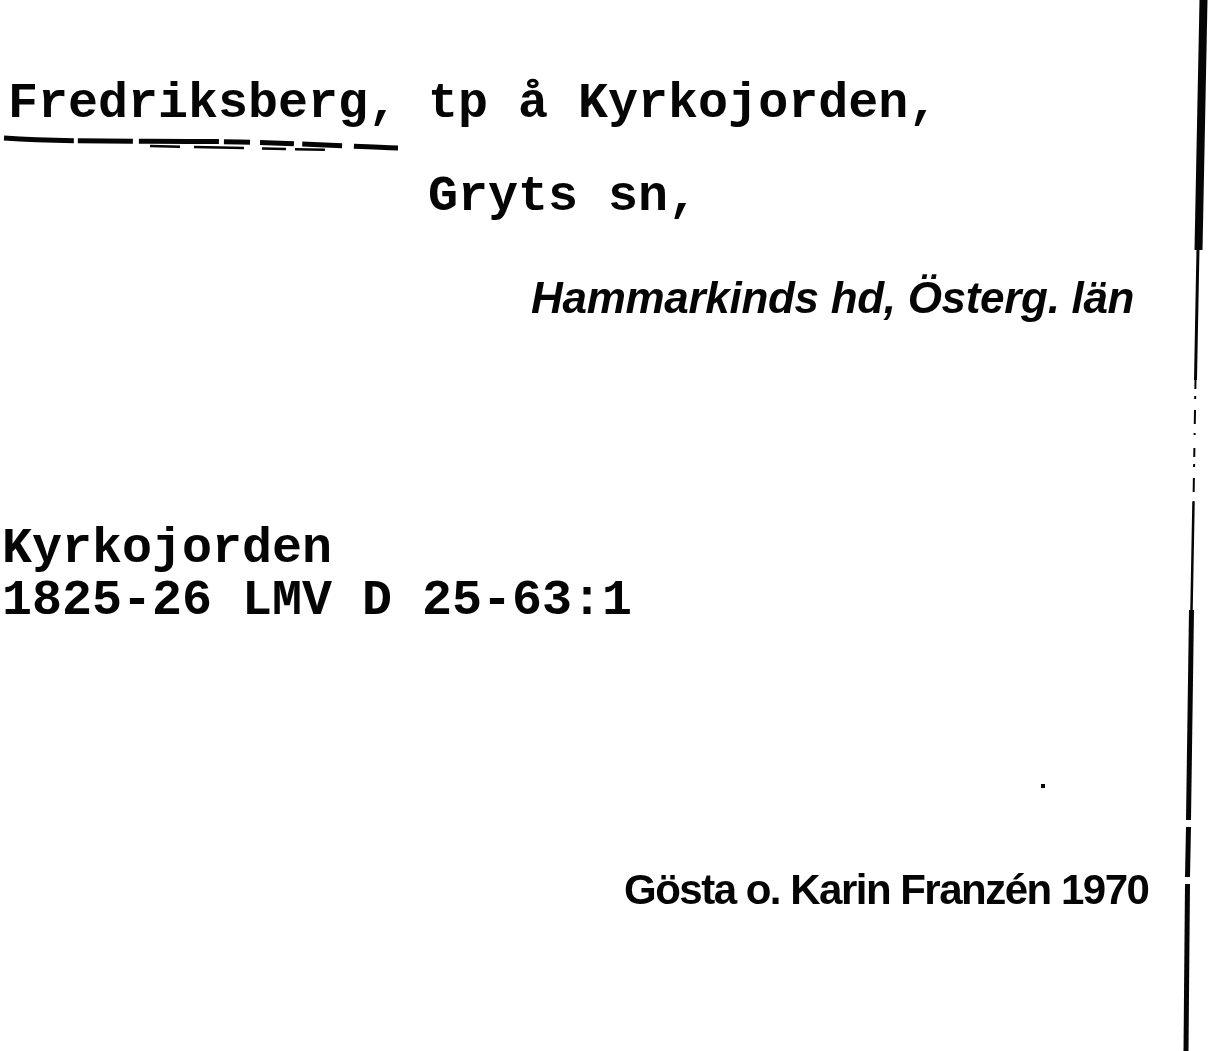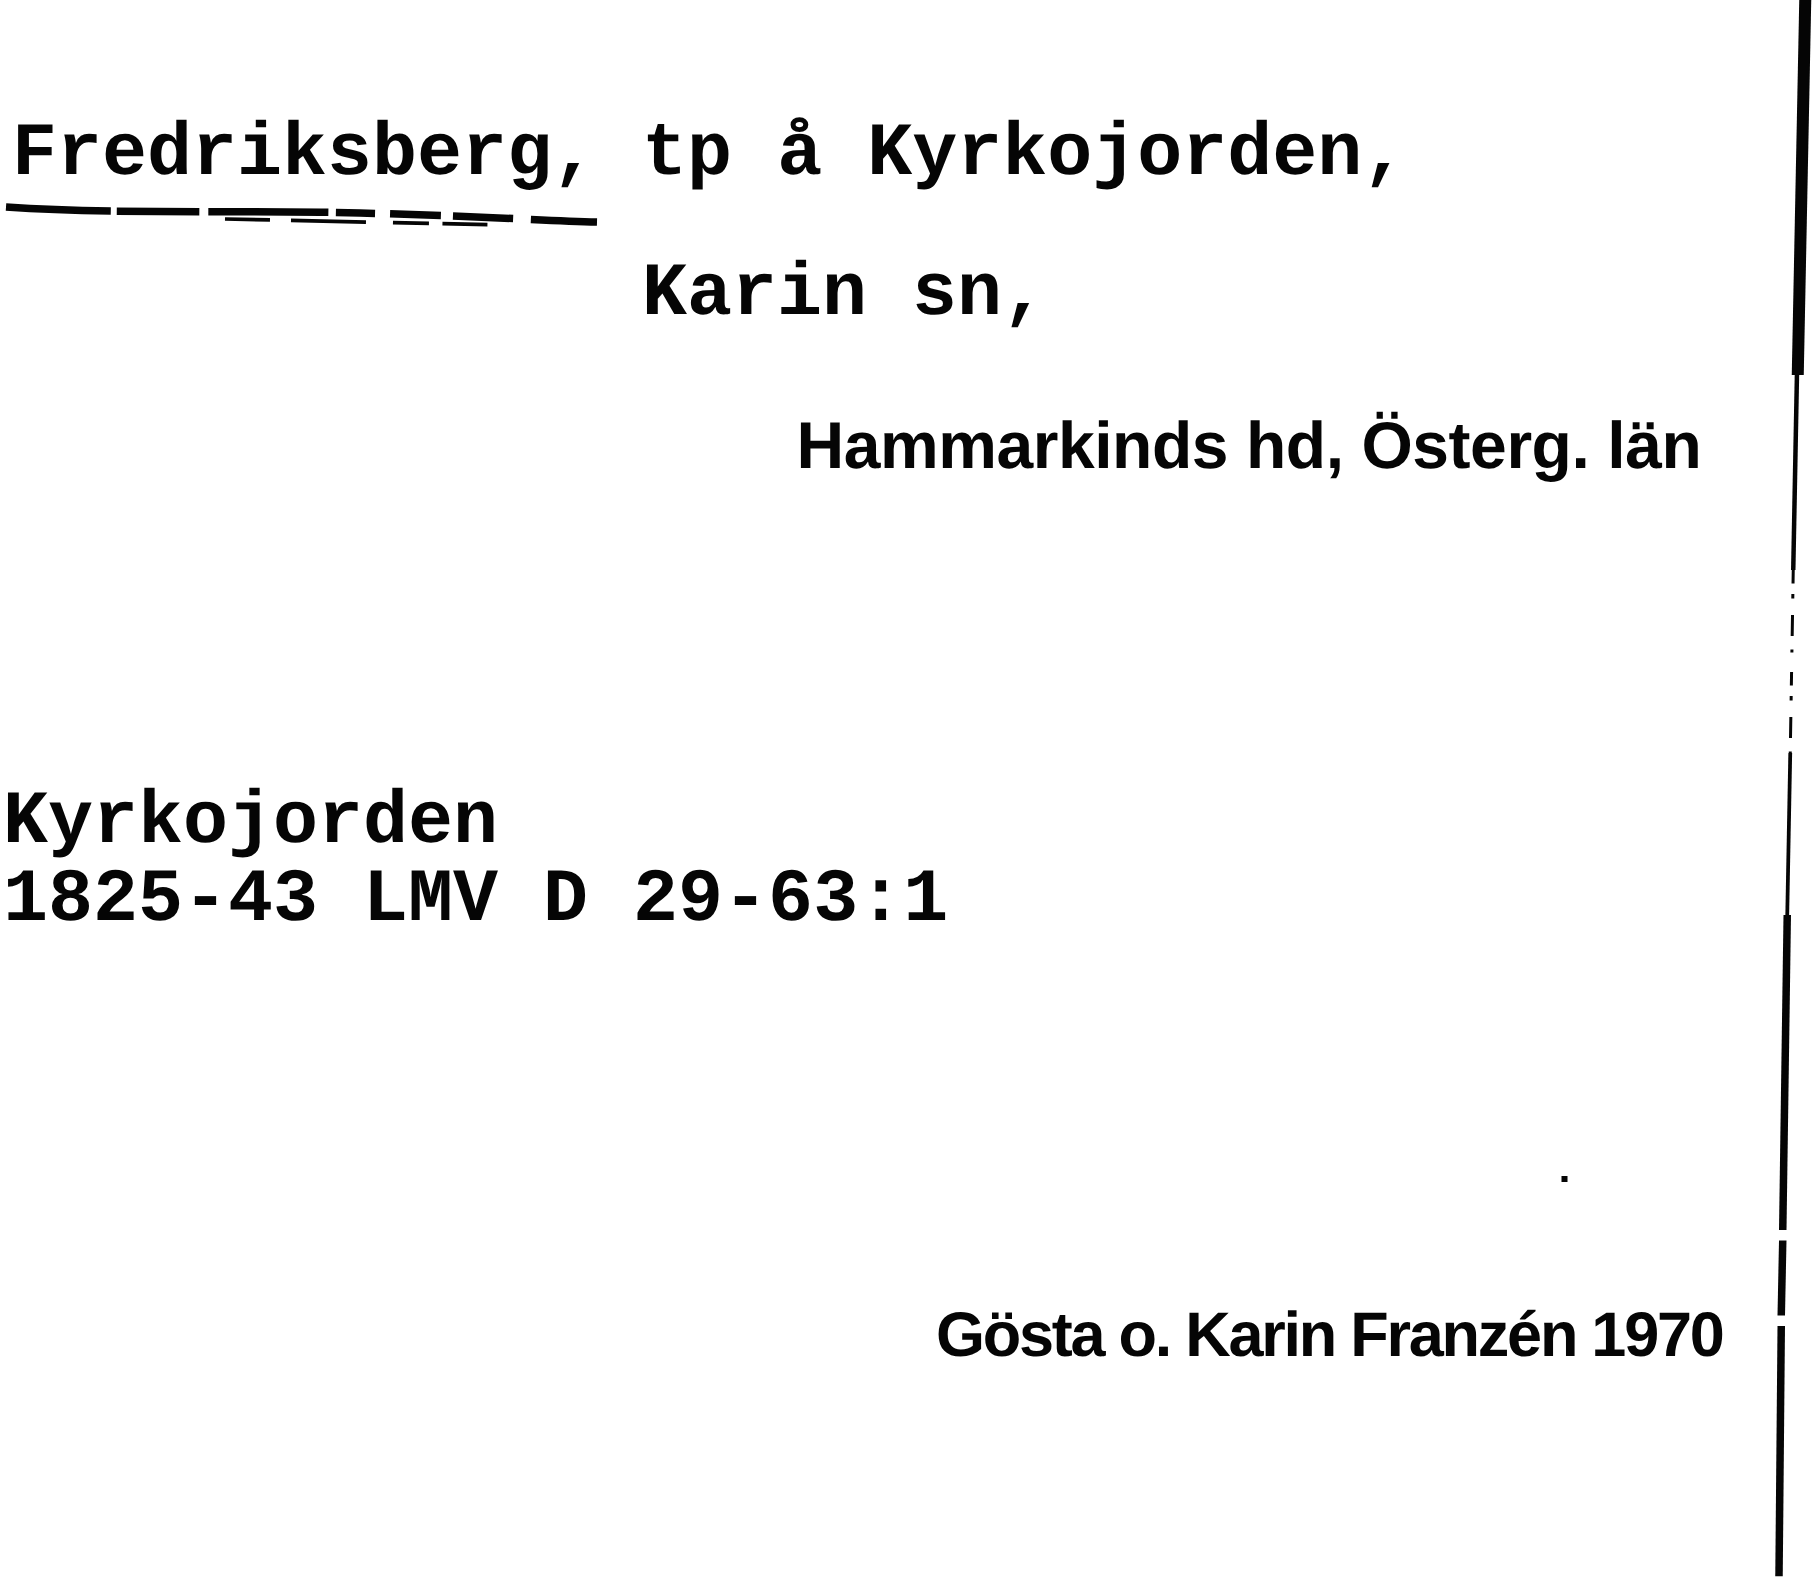--- a/index.html
+++ b/index.html
@@ -21,20 +21,21 @@
     font-family: "Liberation Mono", "DejaVu Sans Mono", monospace;
     font-weight: 700;
     font-size: 50px;
     line-height: 1;
     letter-spacing: 0;
     color: #050505;
   }
   
   .district {
     font-family: "Liberation Sans", sans-serif;
+    font-style: italic;
     font-weight: 700;
     font-size: 44px;
     line-height: 1;
     letter-spacing: -0.3px;
     color: #050505;
   }
   .signature {
     font-family: "Liberation Sans", sans-serif;
     font-weight: 700;
     font-size: 42px;
@@ -60,27 +61,27 @@
 
 <div class="abs tw" style="left:8px; top:79px;">
   <span>Fredriksberg</span><span>, tp å Kyrkojorden,</span>
 </div>
 
 <svg class="overlay-svg" style="left:0; top:128px;" width="440" height="32" viewBox="0 0 440 32">
   <path d="M4 10 C 80 15, 160 12, 240 14 S 360 19, 398 20" fill="none" stroke="#050505" stroke-width="5" stroke-dasharray="70 4 55 6 80 5 26 10 34 8 40 12"></path>
   <path d="M150 18 L 335 22" fill="none" stroke="#050505" stroke-width="2.5" stroke-dasharray="30 14 50 18 24 9"></path>
 </svg>
 
-<div class="abs tw" style="left:428px; top:172px;">Karin sn,</div>
+<div class="abs tw" style="left:428px; top:172px;">Gryts sn,</div>
 
 <div class="abs district" style="left:531px; top:276px;">Hammarkinds hd, Österg. län</div>
 
 <div class="abs tw" style="left:2px; top:524px;">Kyrkojorden</div>
 
-<div class="abs tw" style="left:2px; top:576px;">1825-43 LMV D 29-63:1</div>
+<div class="abs tw" style="left:2px; top:576px;">1825-26 LMV D 25-63:1</div>
 
 <div class="speck" style="left:1041px; top:784px;"></div>
 
 <div class="abs signature" style="left:624px; top:869px;">Gösta o. Karin Franzén 1970</div>
 
 <svg class="overlay-svg" width="1209" height="1051" viewBox="0 0 1209 1051">
   <g stroke="#050505" fill="none">
     <line x1="1203.5" y1="0" x2="1198.5" y2="250" stroke-width="8"></line>
     <line x1="1198" y1="248" x2="1195.5" y2="380" stroke-width="3"></line>
     <line x1="1195.5" y1="380" x2="1193.5" y2="502" stroke-width="2" stroke-dasharray="9 7 3 11 14 9 2 13"></line>

